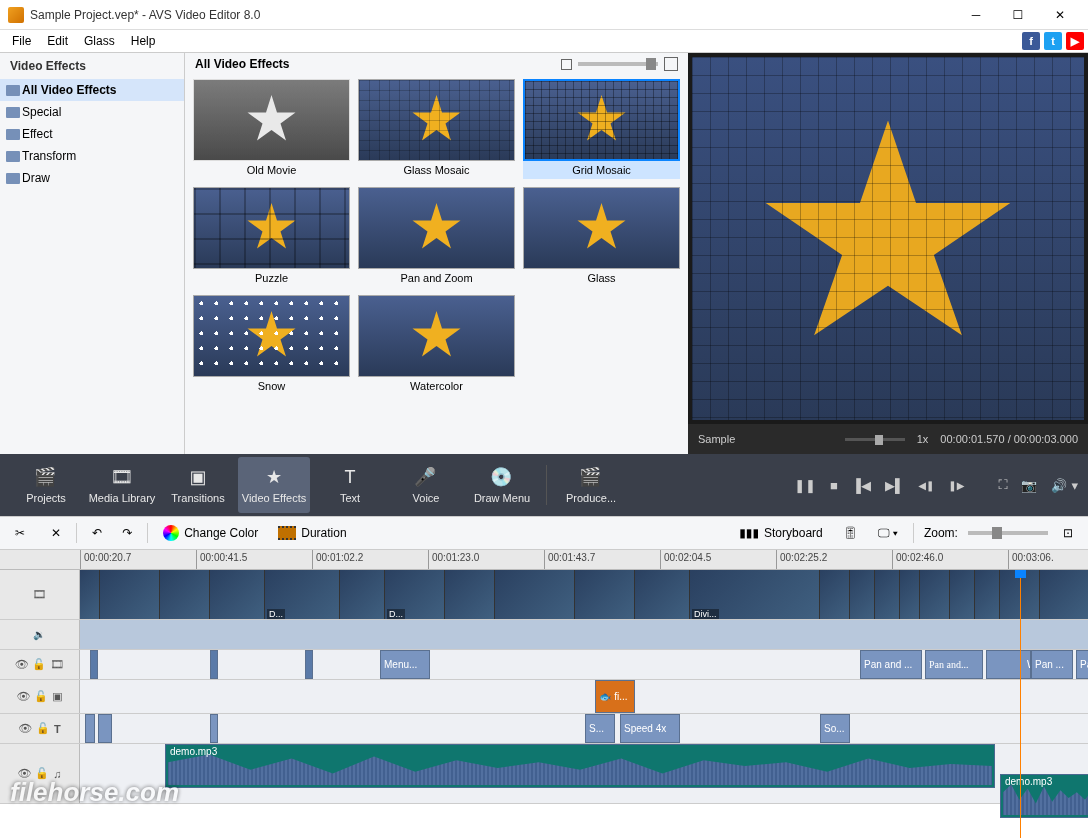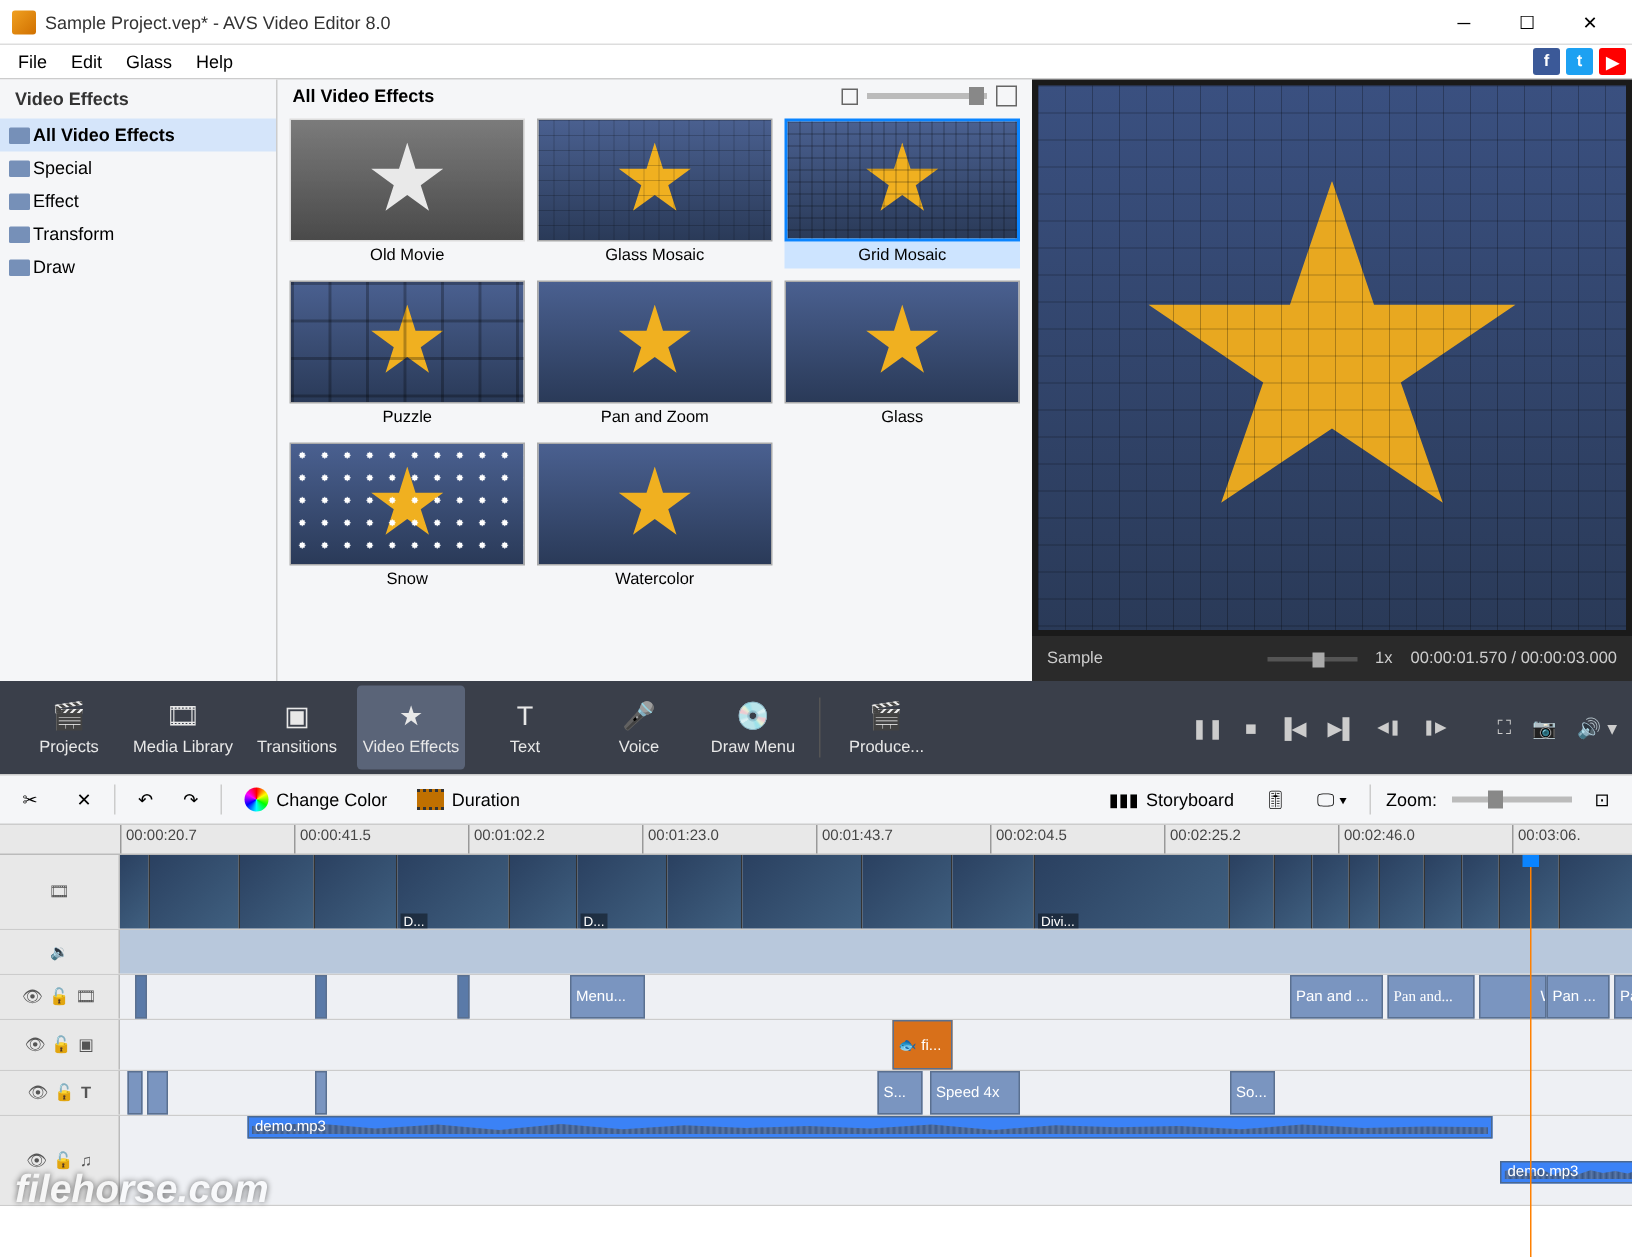--- a/index.html
+++ b/index.html
@@ -85,21 +85,21 @@
 .ruler { height: 20px; background: #e8e8e8; display: flex; font-size: 10px; color: #444; border-bottom: 1px solid #bbb; position: relative; padding-left: 80px; }
 .ruler .tick { width: 116px; border-left: 1px solid #999; padding-left: 3px; display: flex; align-items: flex-start; padding-top: 2px; flex-shrink: 0; }
 .track { display: flex; border-bottom: 1px solid #ccc; min-height: 30px; }
 .track .trackhead { width: 80px; background: #e8e8e8; border-right: 1px solid #bbb; display: flex; align-items: center; justify-content: center; gap: 4px; font-size: 11px; color: #555; flex-shrink: 0; }
 .track .trackbody { flex: 1; position: relative; background: #eef0f4; }
 .track.video { height: 50px; }
 .track.video .trackbody { background: #d8e0ec; display: flex; }
 .clip { position: absolute; height: 100%; background: #7a95c0; border: 1px solid #5a7090; font-size: 10px; color: #fff; padding: 1px 3px; overflow: hidden; white-space: nowrap; cursor: pointer; display: flex; align-items: center; }
 .vclip { height: 100%; background: linear-gradient(135deg,#2a4060,#406080); border-right: 1px solid #333; flex-shrink: 0; position: relative; }
 .vclip::after { content: attr(data-lbl); position: absolute; bottom: 0; left: 2px; font-size: 9px; color: #fff; background: #0006; padding: 0 2px; }
-.audioclip { position: absolute; height: 15px; background: #3b82f6; border: 1px solid #4a6890; cursor: pointer; overflow: hidden; }
+.audioclip { position: absolute; height: 44px; background: #0f766e; border: 1px solid #4a6890; cursor: pointer; overflow: hidden; }
 .audioclip .wave { position: absolute; inset: 2px; background: repeating-linear-gradient(90deg,#3a5888 0px,#5a78a8 2px,#3a5888 4px); clip-path: polygon(0 40%,5% 20%,10% 60%,15% 30%,20% 70%,25% 25%,30% 65%,35% 35%,40% 55%,45% 40%,50% 60%,55% 30%,60% 70%,65% 35%,70% 50%,75% 40%,80% 65%,85% 30%,90% 55%,95% 45%,100% 50%,100% 100%,0 100%); }
 .audioclip .albl { position: absolute; top: 1px; left: 4px; font-size: 10px; color: #fff; }
 .playhead { position: absolute; top: 0; bottom: 0; left: 1020px; width: 1px; background: #ff8000; z-index: 10; }
 .playhead::before { content:""; position: absolute; top: 0; left: -5px; width: 11px; height: 8px; background: #0a84ff; }
 
 .tlcontainer { height: 288px; display: flex; flex-direction: column; }
 .tracks { flex: 1; overflow: auto; position: relative; }
 
 .watermark { position: absolute; left: 10px; bottom: 30px; font-size: 26px; color: #fff; opacity: 0.6; font-weight: bold; text-shadow: 0 0 4px #000; pointer-events: none; z-index: 100; font-style: italic; }
 

